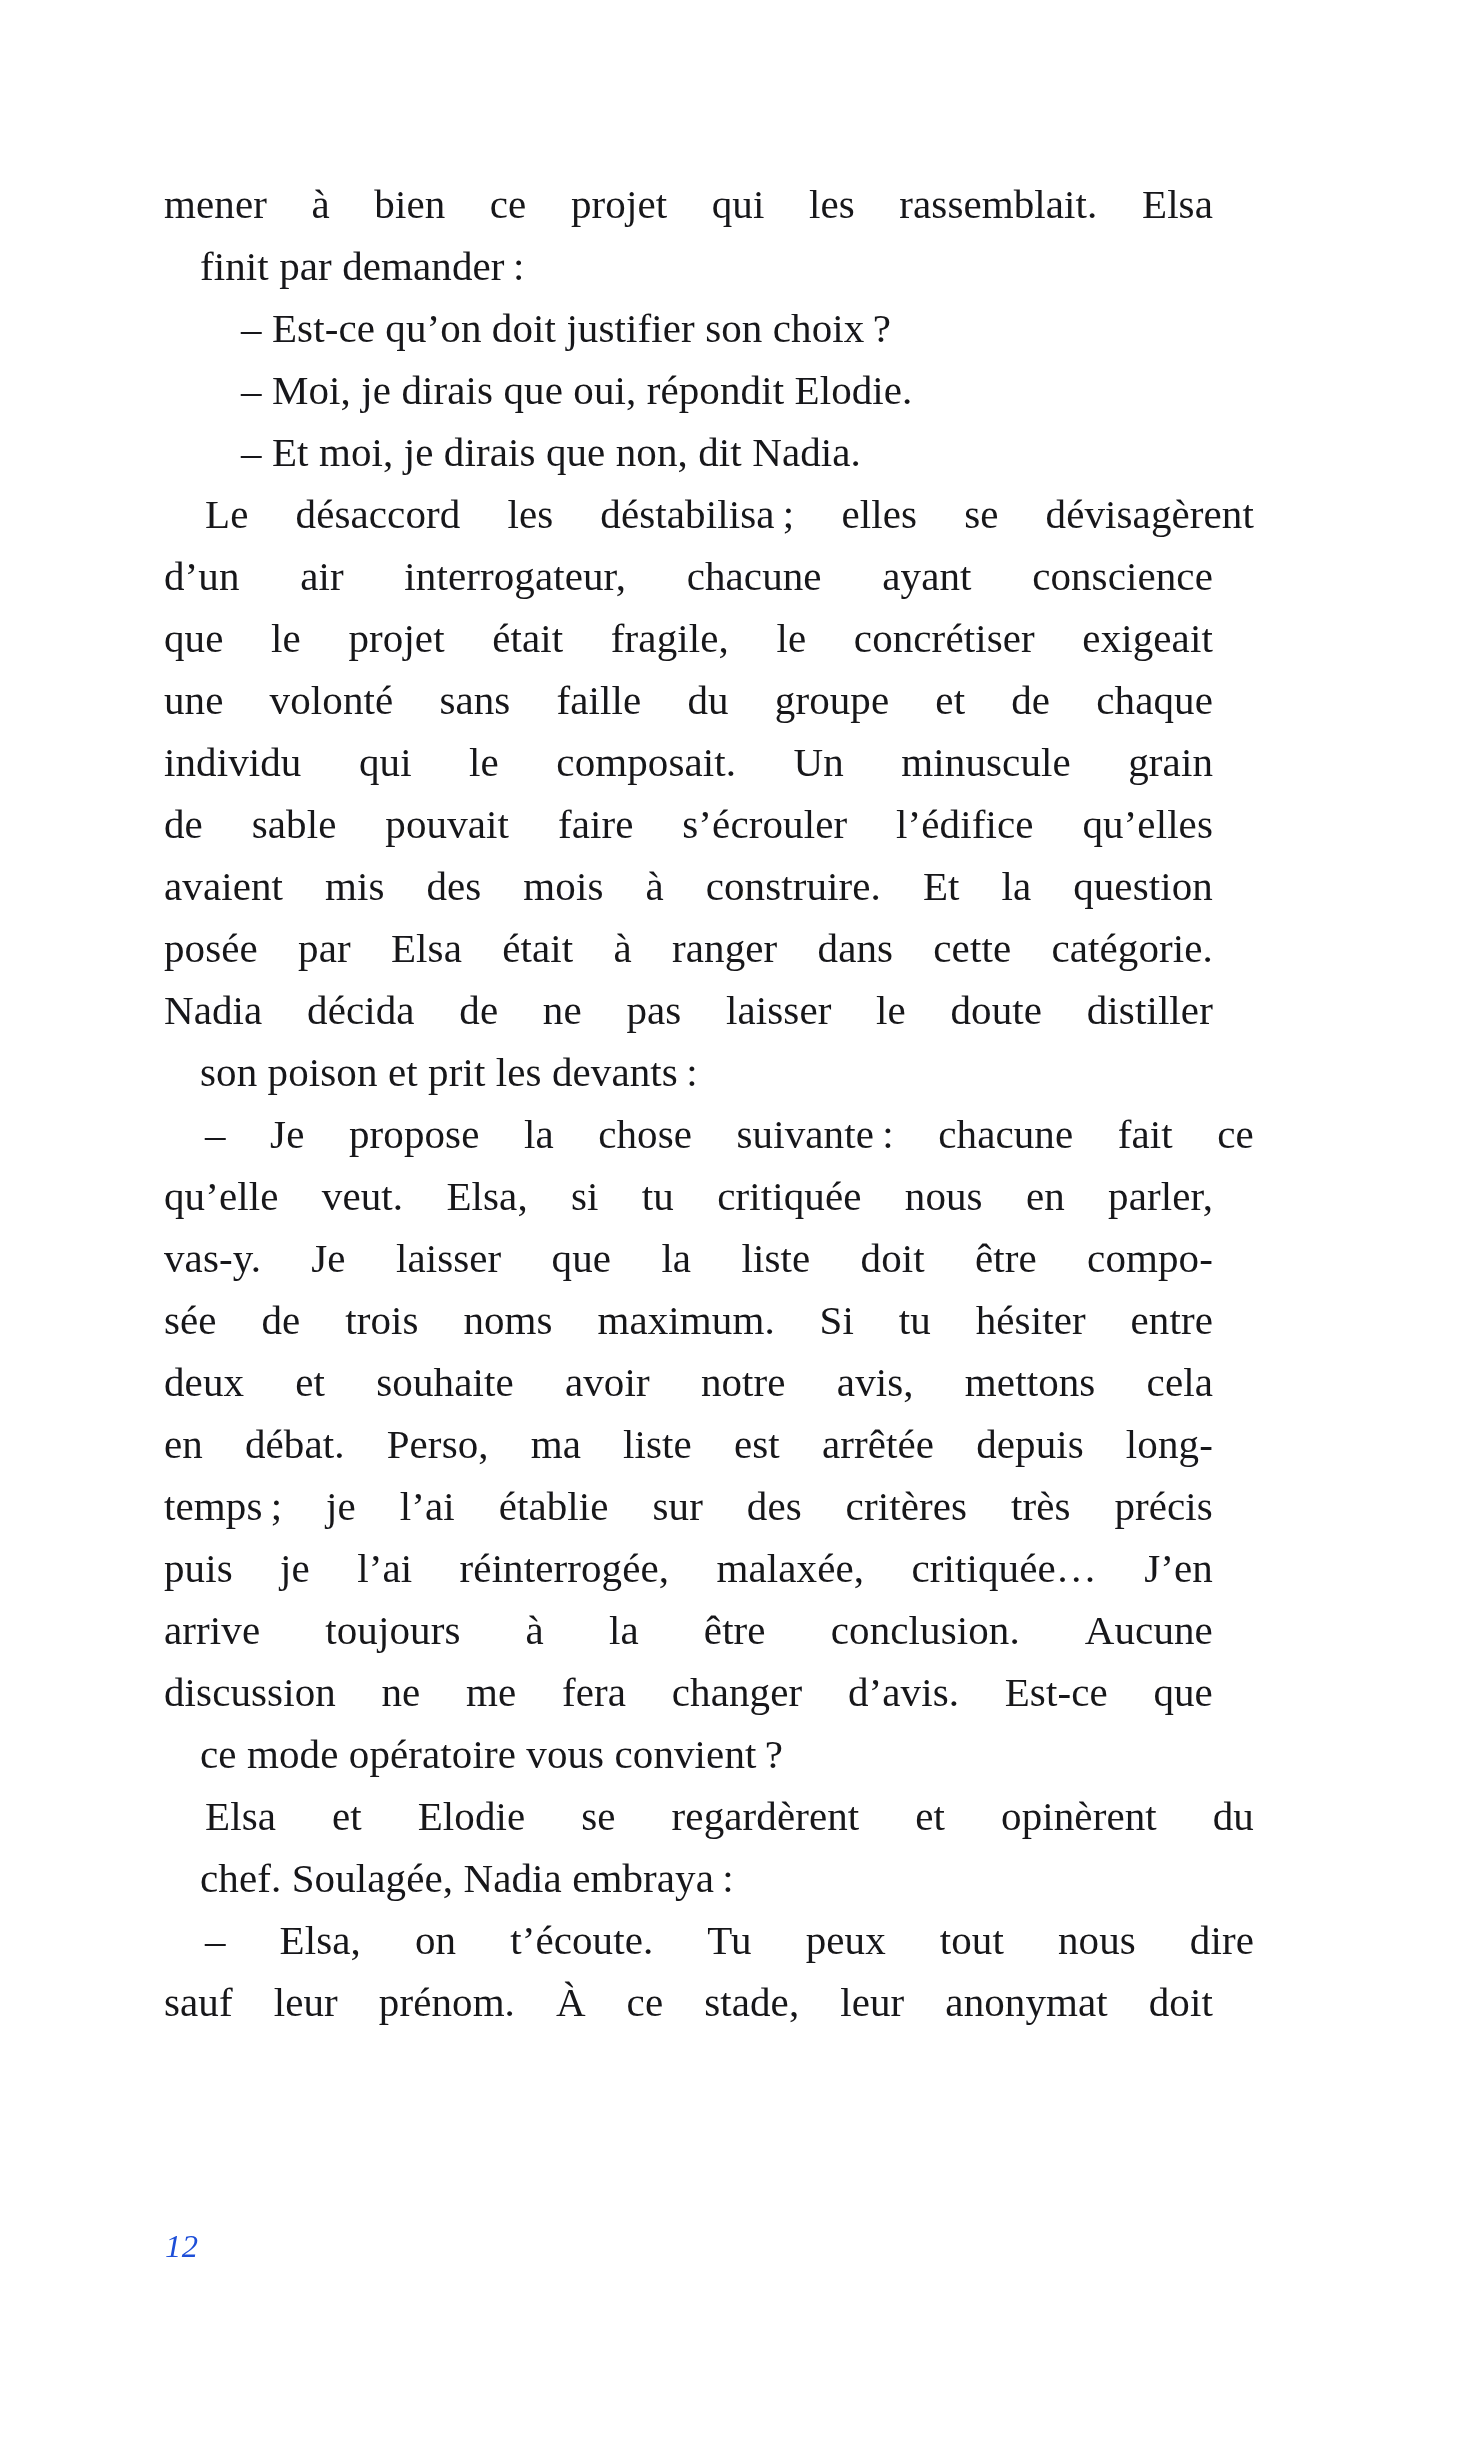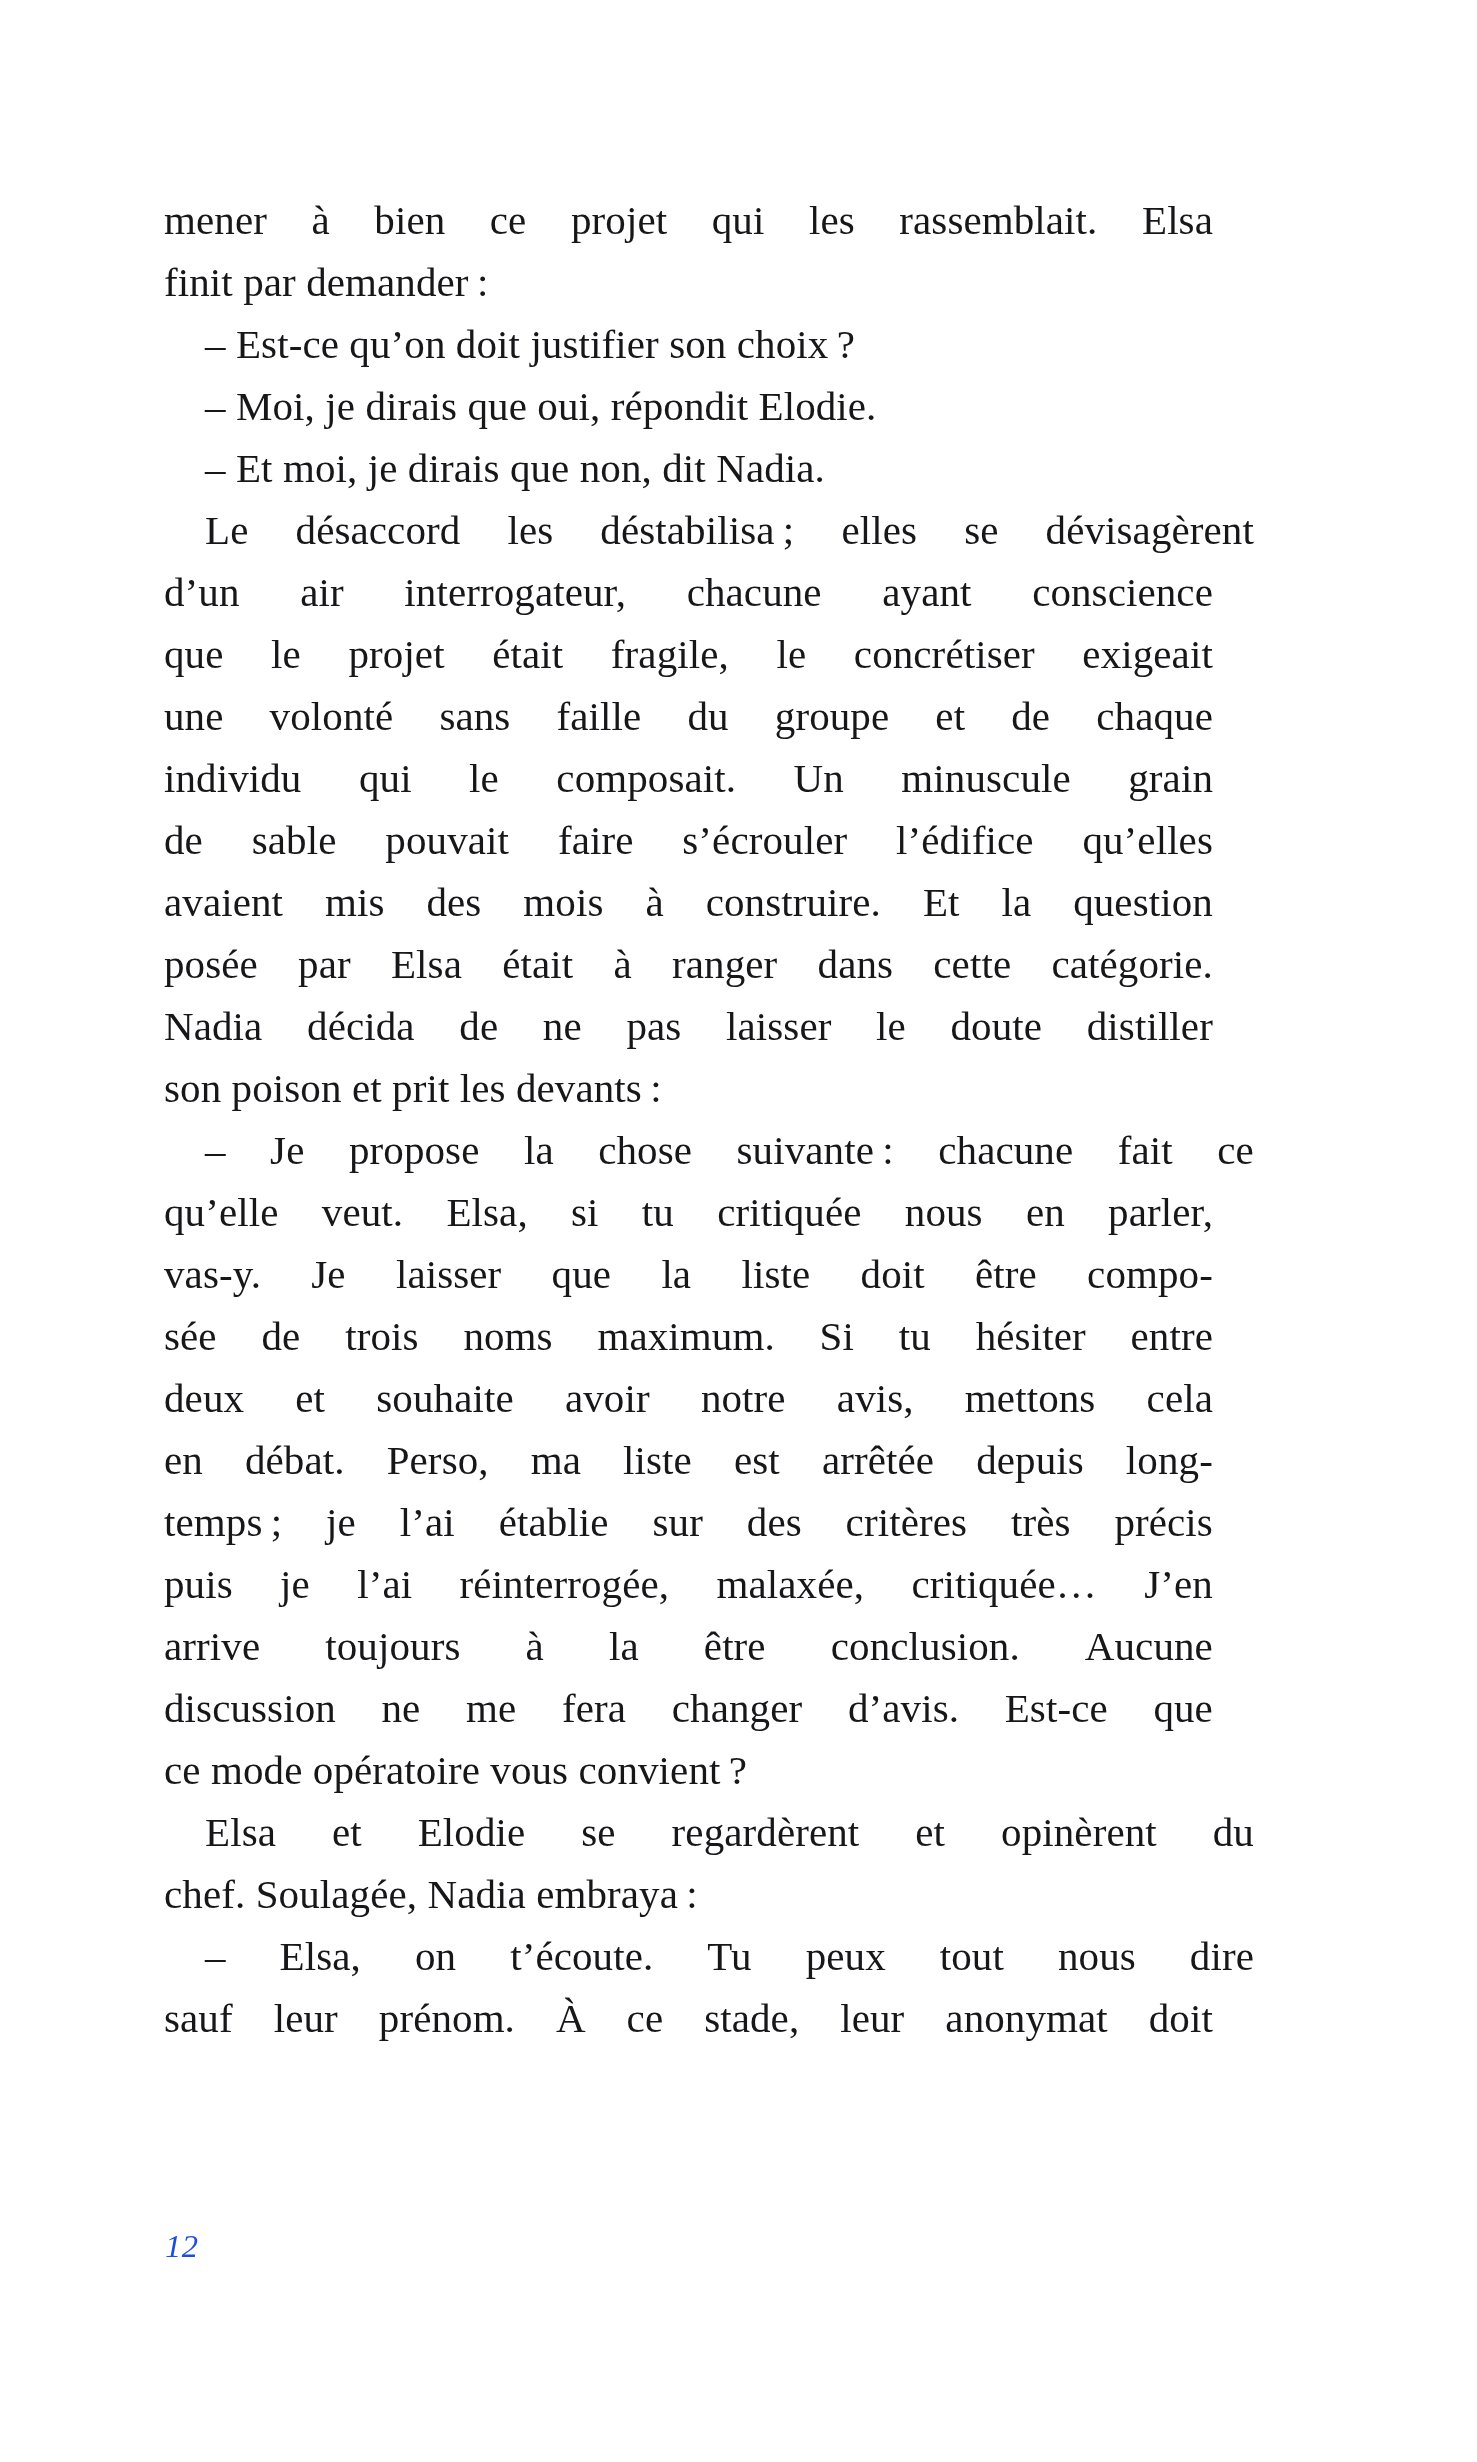--- a/index.html
+++ b/index.html
@@ -21,21 +21,21 @@
     left: 0;
     top: 0;
     width: 1478px;
     height: 2463px;
     background: #ffffff;
   }
 
   .text-block {
     position: absolute;
     left: 164px;
-    top: 189px;
+    top: 173px;
     width: 1049px;
   }
 
   .line {
     font-size: 41px;
     line-height: 62px;
     letter-spacing: 0.1px;
     white-space: pre;
     color: #17171a;
     font-weight: 400;
@@ -43,21 +43,21 @@
 
   
   .j {
     display: flex;
     justify-content: space-between;
     width: 100%;
   }
   .j > span { white-space: pre; }
 
   
-  .last { display: block; }
+  .last { display: block; margin-left: 36px; }
 
   
   .indent-para { padding-left: 41px; }
   .indent-dash { padding-left: 41px; }
 
   .page-number {
     position: absolute;
     left: 165px;
     top: 2228px;
     font-size: 32.5px;

